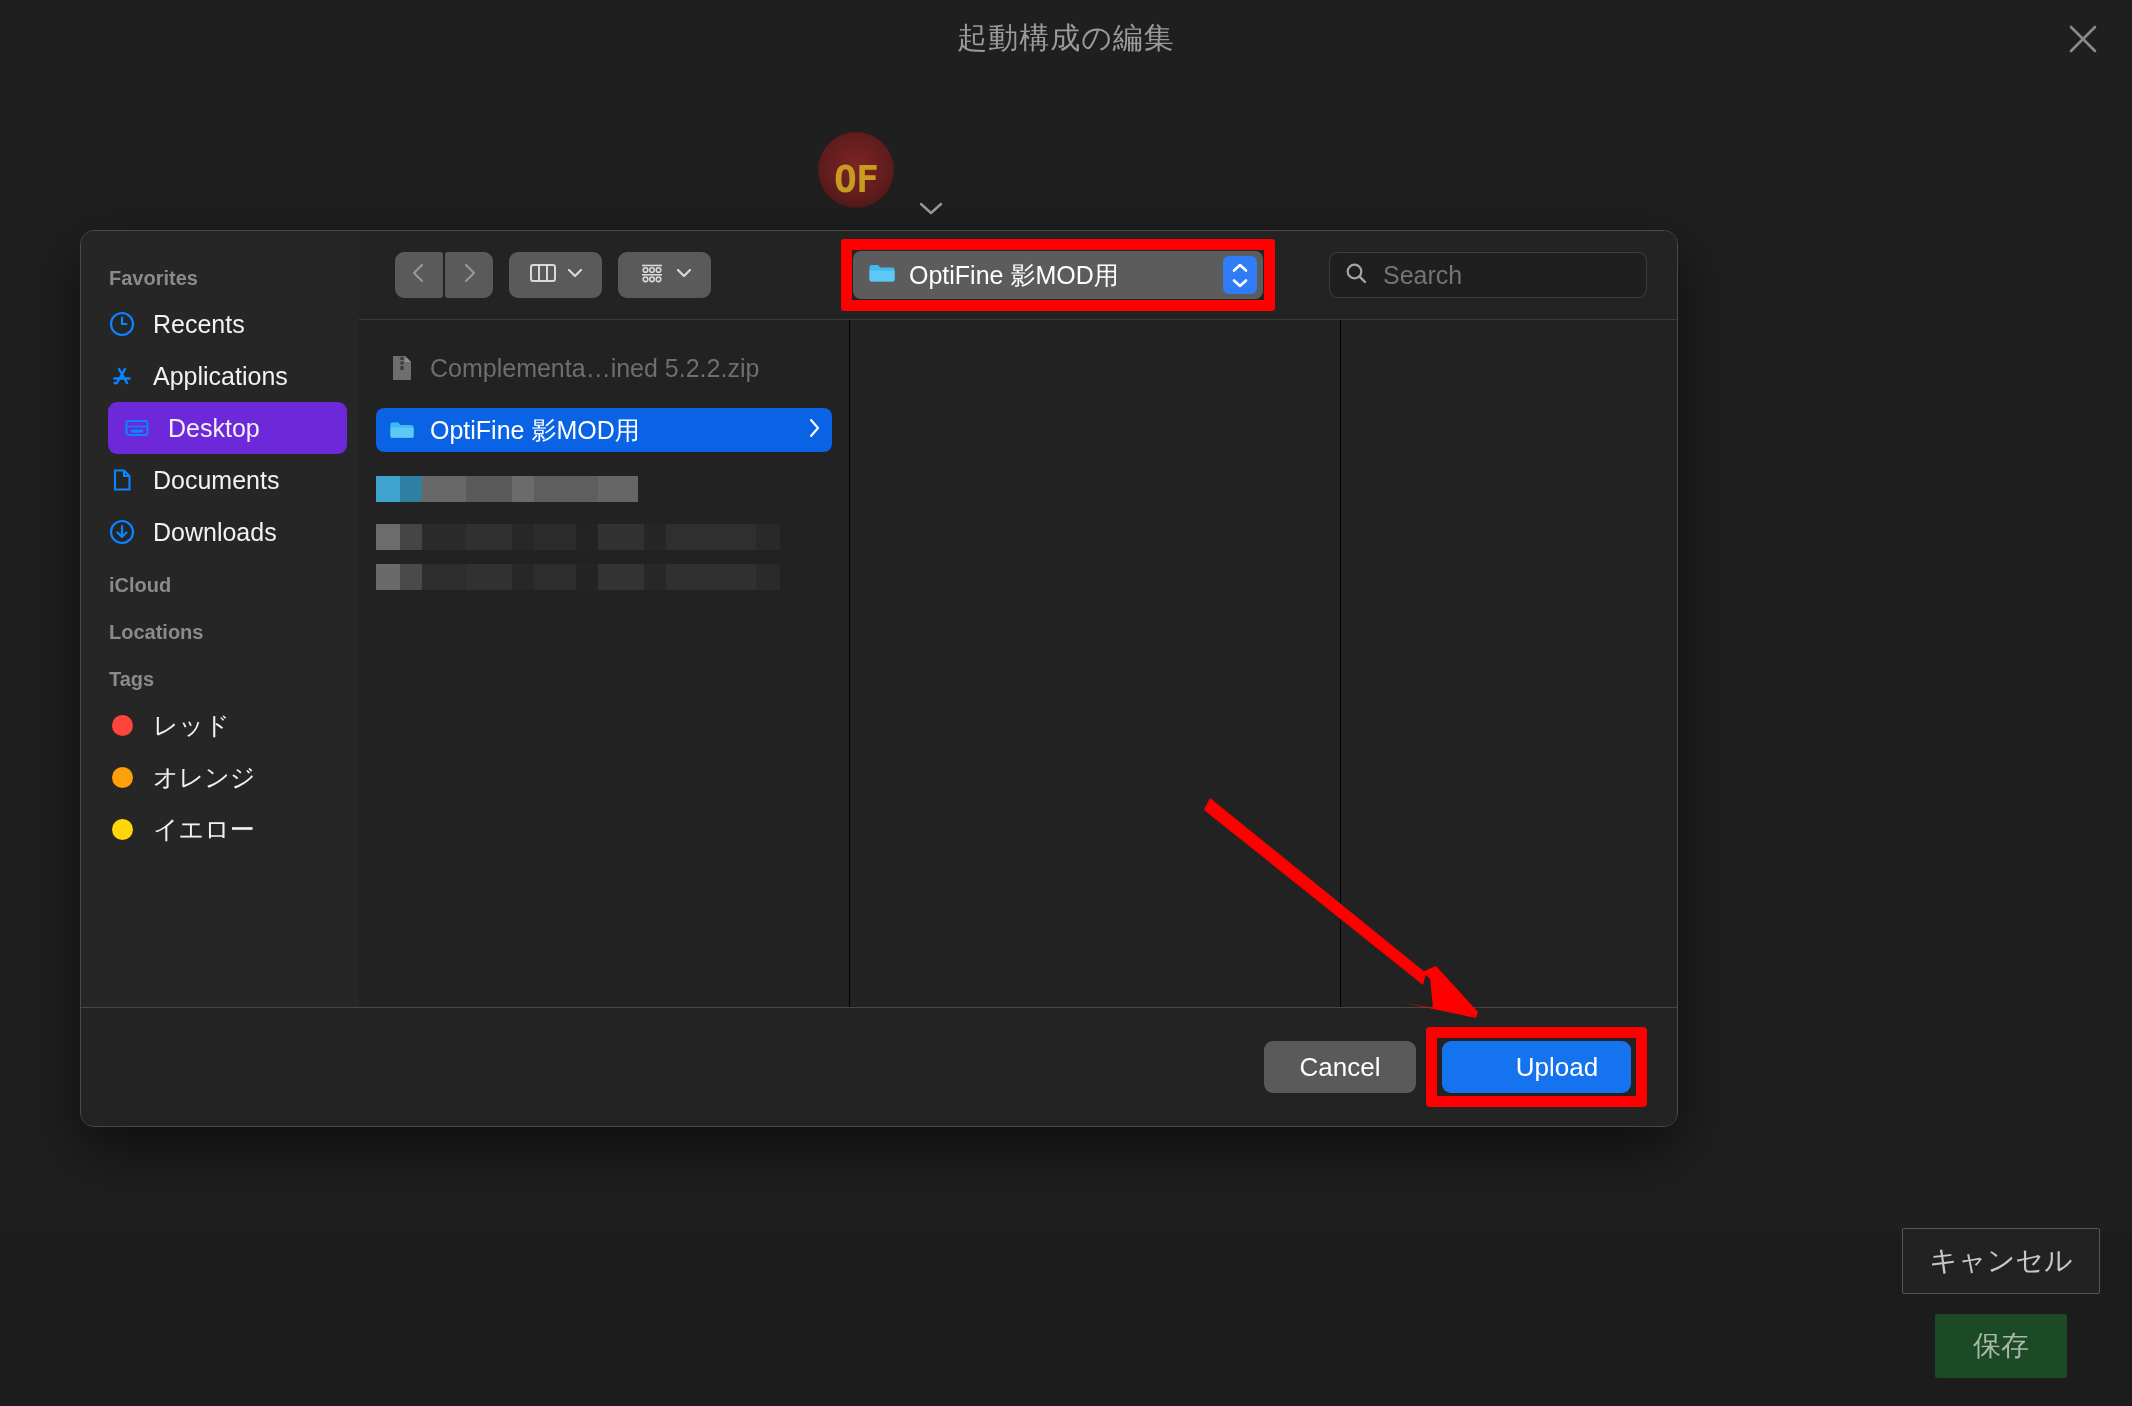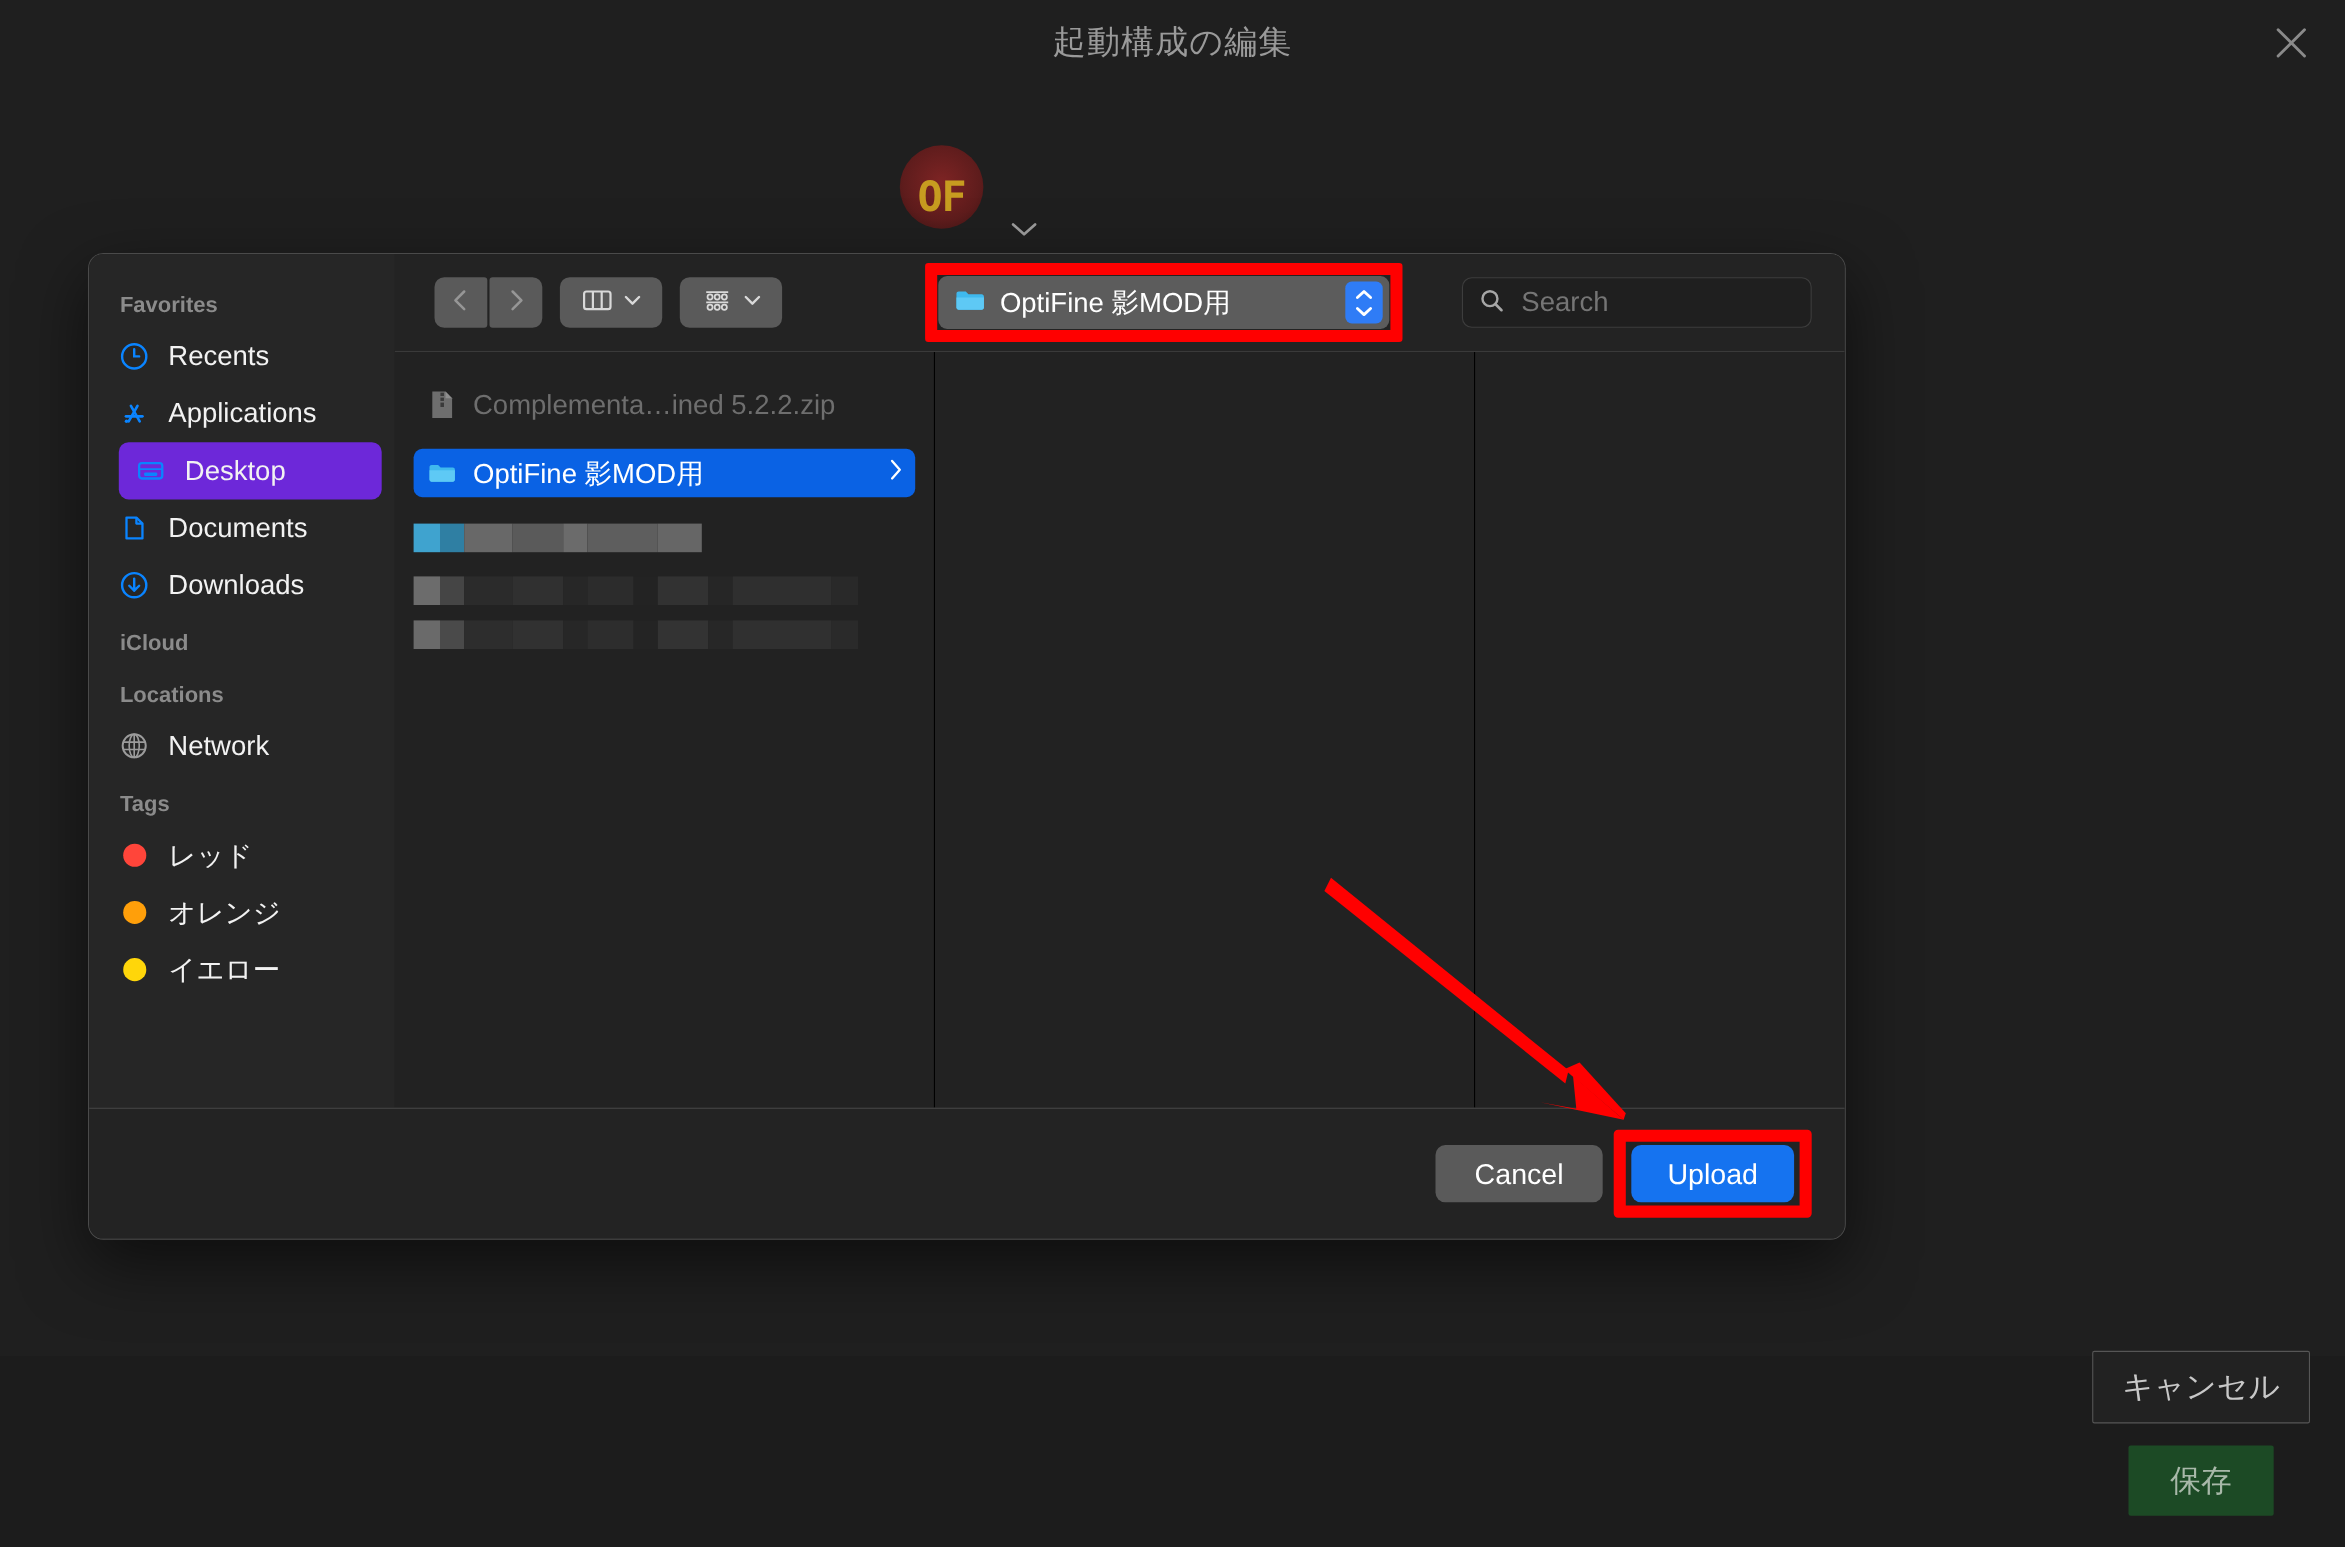--- a/index.html
+++ b/index.html
@@ -321,20 +321,21 @@
   .btn-upload {
     min-width: 148px;
     height: 52px;
     border-radius: 9px;
     background: #1573f0;
     color: #ffffff;
     font-size: 26px;
     display: flex;
     align-items: center;
     justify-content: center;
+    padding-left: 41px;
   }
 
   
   .arrow-svg {
     position: absolute;
     left: 1190px;
     top: 780px;
     width: 320px;
     height: 260px;
     pointer-events: none;
@@ -455,30 +456,20 @@
             </svg>
           </span>
           <span class="row-name">Downloads</span>
         </div>
 
         <div class="side-group-title">iCloud</div>
 
 
         <div class="side-group-title">Locations</div>
 
-        <div class="side-item">
-          <span class="side-icon">
-            <svg width="28" height="28" viewBox="0 0 28 28">
-              <circle cx="14" cy="14" r="10.5" fill="none" stroke="#9b9b9b" stroke-width="1.8"></circle>
-              <ellipse cx="14" cy="14" rx="4.6" ry="10.5" fill="none" stroke="#9b9b9b" stroke-width="1.5"></ellipse>
-              <path d="M3.8 10.6 H24.2 M3.8 17.4 H24.2 M14 3.5 V24.5" stroke="#9b9b9b" stroke-width="1.5"></path>
-            </svg>
-          </span>
-          <span class="row-name">Network</span>
-        </div>
 
         <div class="side-group-title">Tags</div>
 
         <div class="side-item">
           <span class="side-icon">
               <span class="tag-dot" style="background:#ff453a"></span>
             </span>
           <span class="row-name">レッド</span>
         </div>
         <div class="side-item">

